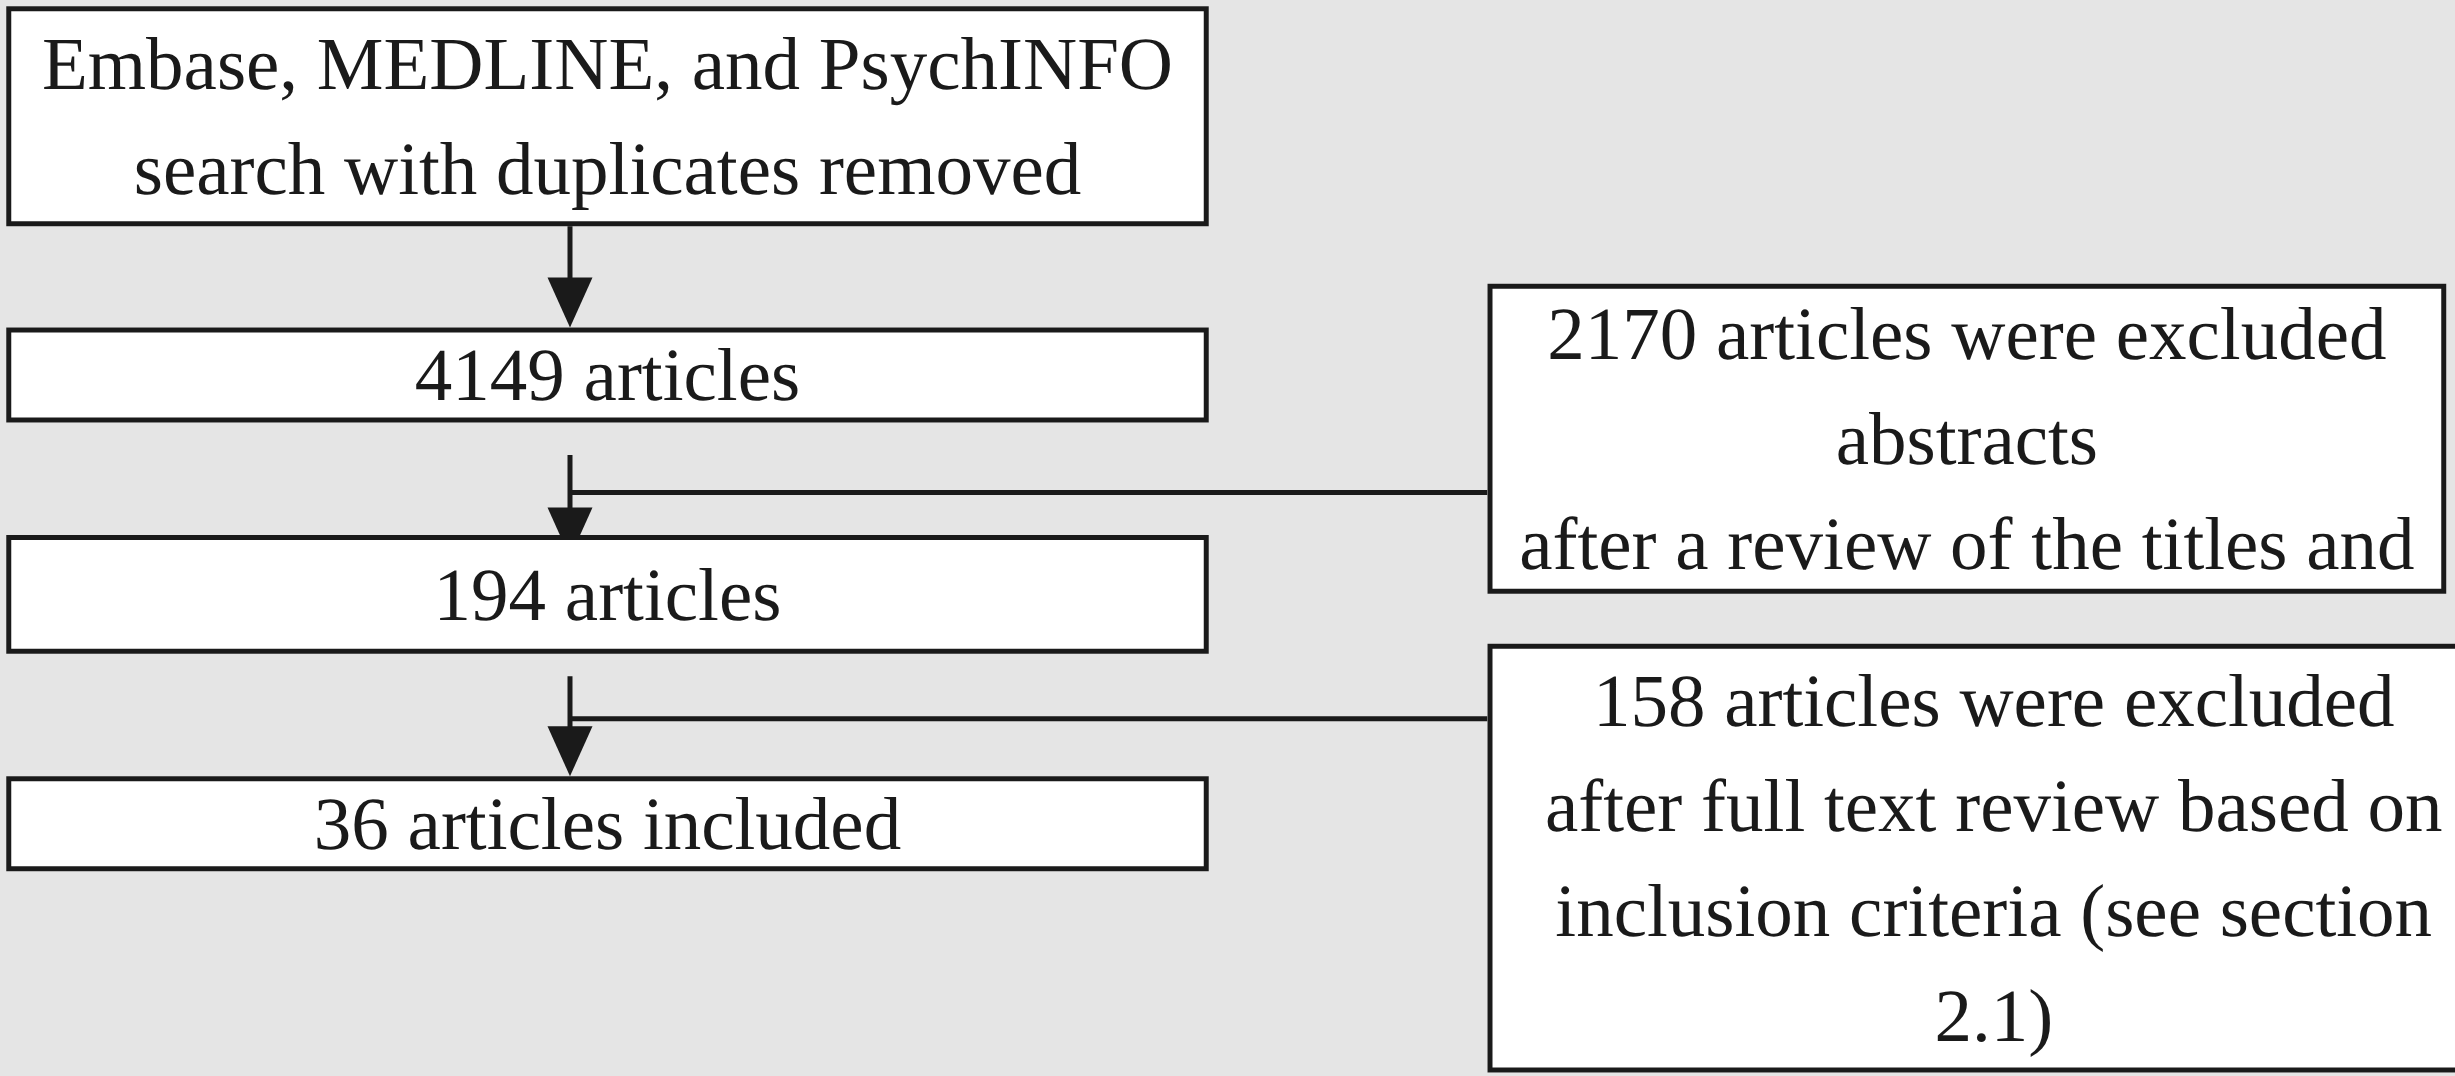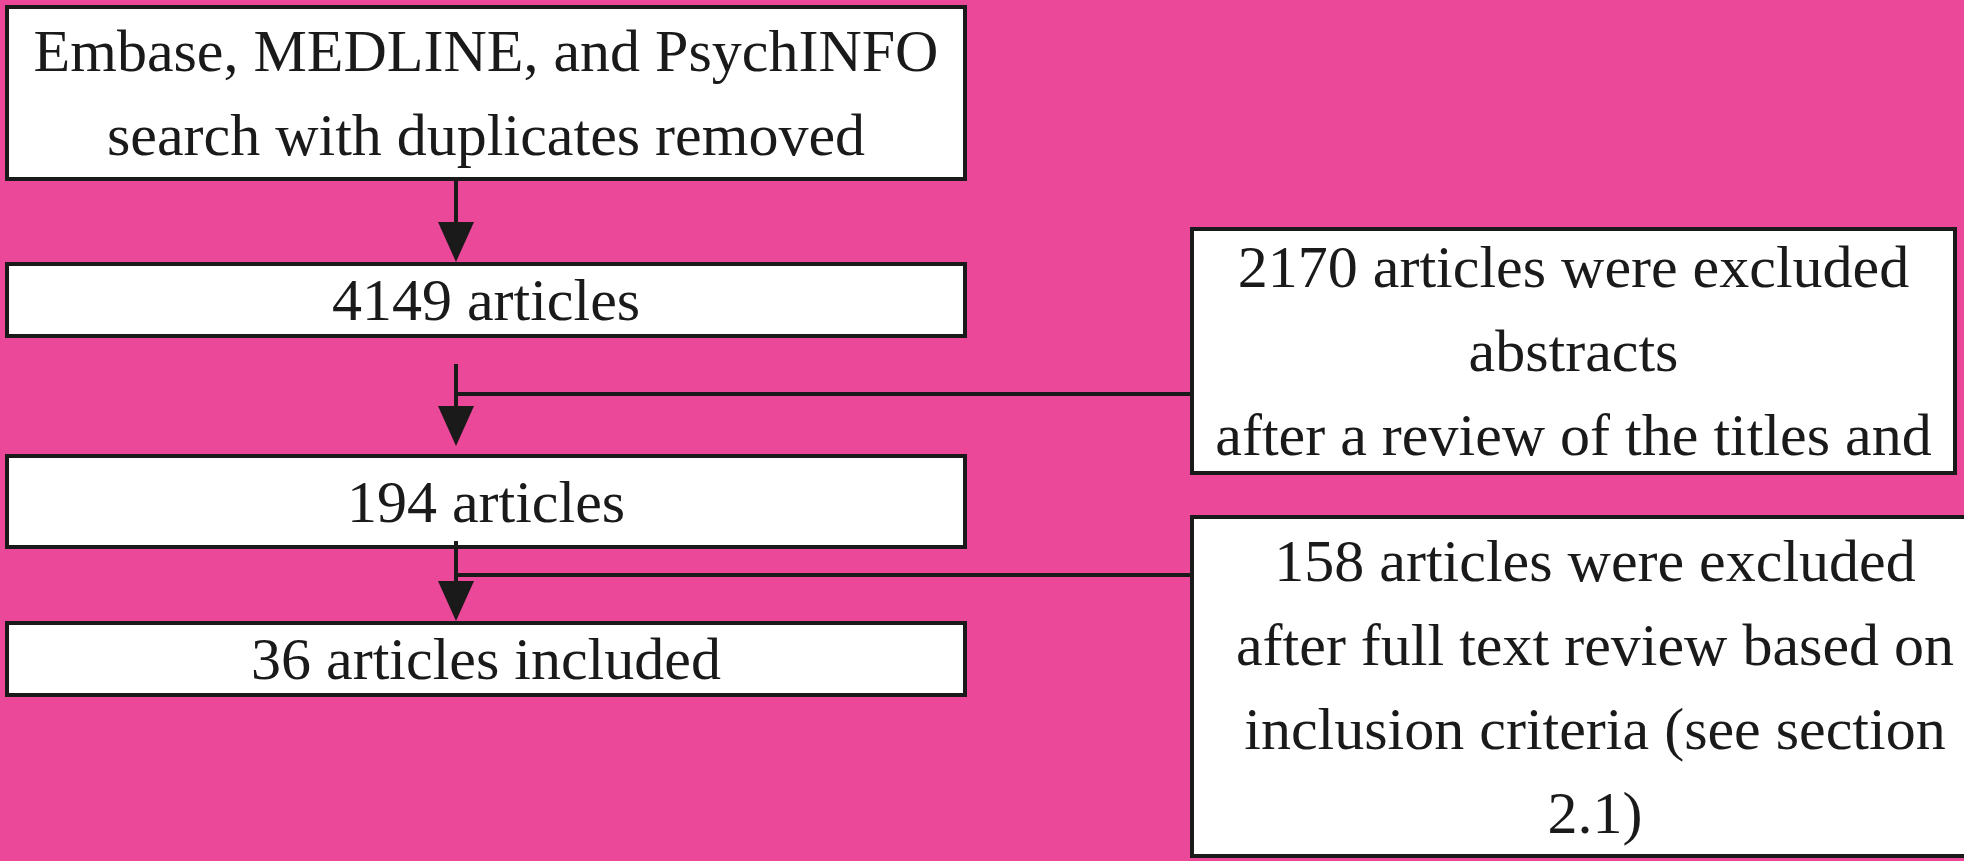--- a/index.html
+++ b/index.html
@@ -4,21 +4,21 @@
 <style>
   html, body {
     margin: 0;
     padding: 0;
     background: #ffffff;
   }
   .canvas {
     position: relative;
     width: 1964px;
     height: 861px;
-    background: #ec4899;
+    background: #e5e5e5;
     font-family: "Liberation Serif", "DejaVu Serif", serif;
     color: #1a1a1a;
     overflow: hidden;
   }
   .box {
     position: absolute;
     box-sizing: border-box;
     border: 4px solid #1a1a1a;
     background: #ffffff;
     display: flex;
@@ -48,21 +48,21 @@
     width: 0;
     height: 0;
     border-left: 18px solid transparent;
     border-right: 18px solid transparent;
     border-top: 40px solid #1a1a1a;
   }
 
   
   #box-search    { left: 5px;    top: 5px;   width: 962px; height: 176px; }
   #box-4149      { left: 5px;    top: 262px; width: 962px; height: 76px; }
-  #box-194       { left: 5px;    top: 454px; width: 962px; height: 95px;  }
+  #box-194       { left: 5px;    top: 428px; width: 962px; height: 95px;  }
   #box-36        { left: 5px;    top: 621px; width: 962px; height: 76px; }
   
   #box-excl-abs  { left: 1190px; top: 227px; width: 767px; height: 248px; }
   #box-excl-full { left: 1190px; top: 515px; width: 810px; height: 343px; }
 
   
   #shaft-1 { left: 454px; top: 181px; height: 47px; }
   #shaft-2 { left: 454px; top: 364px; height: 48px; }
   #shaft-3 { left: 454px; top: 541px; height: 46px; }
   

